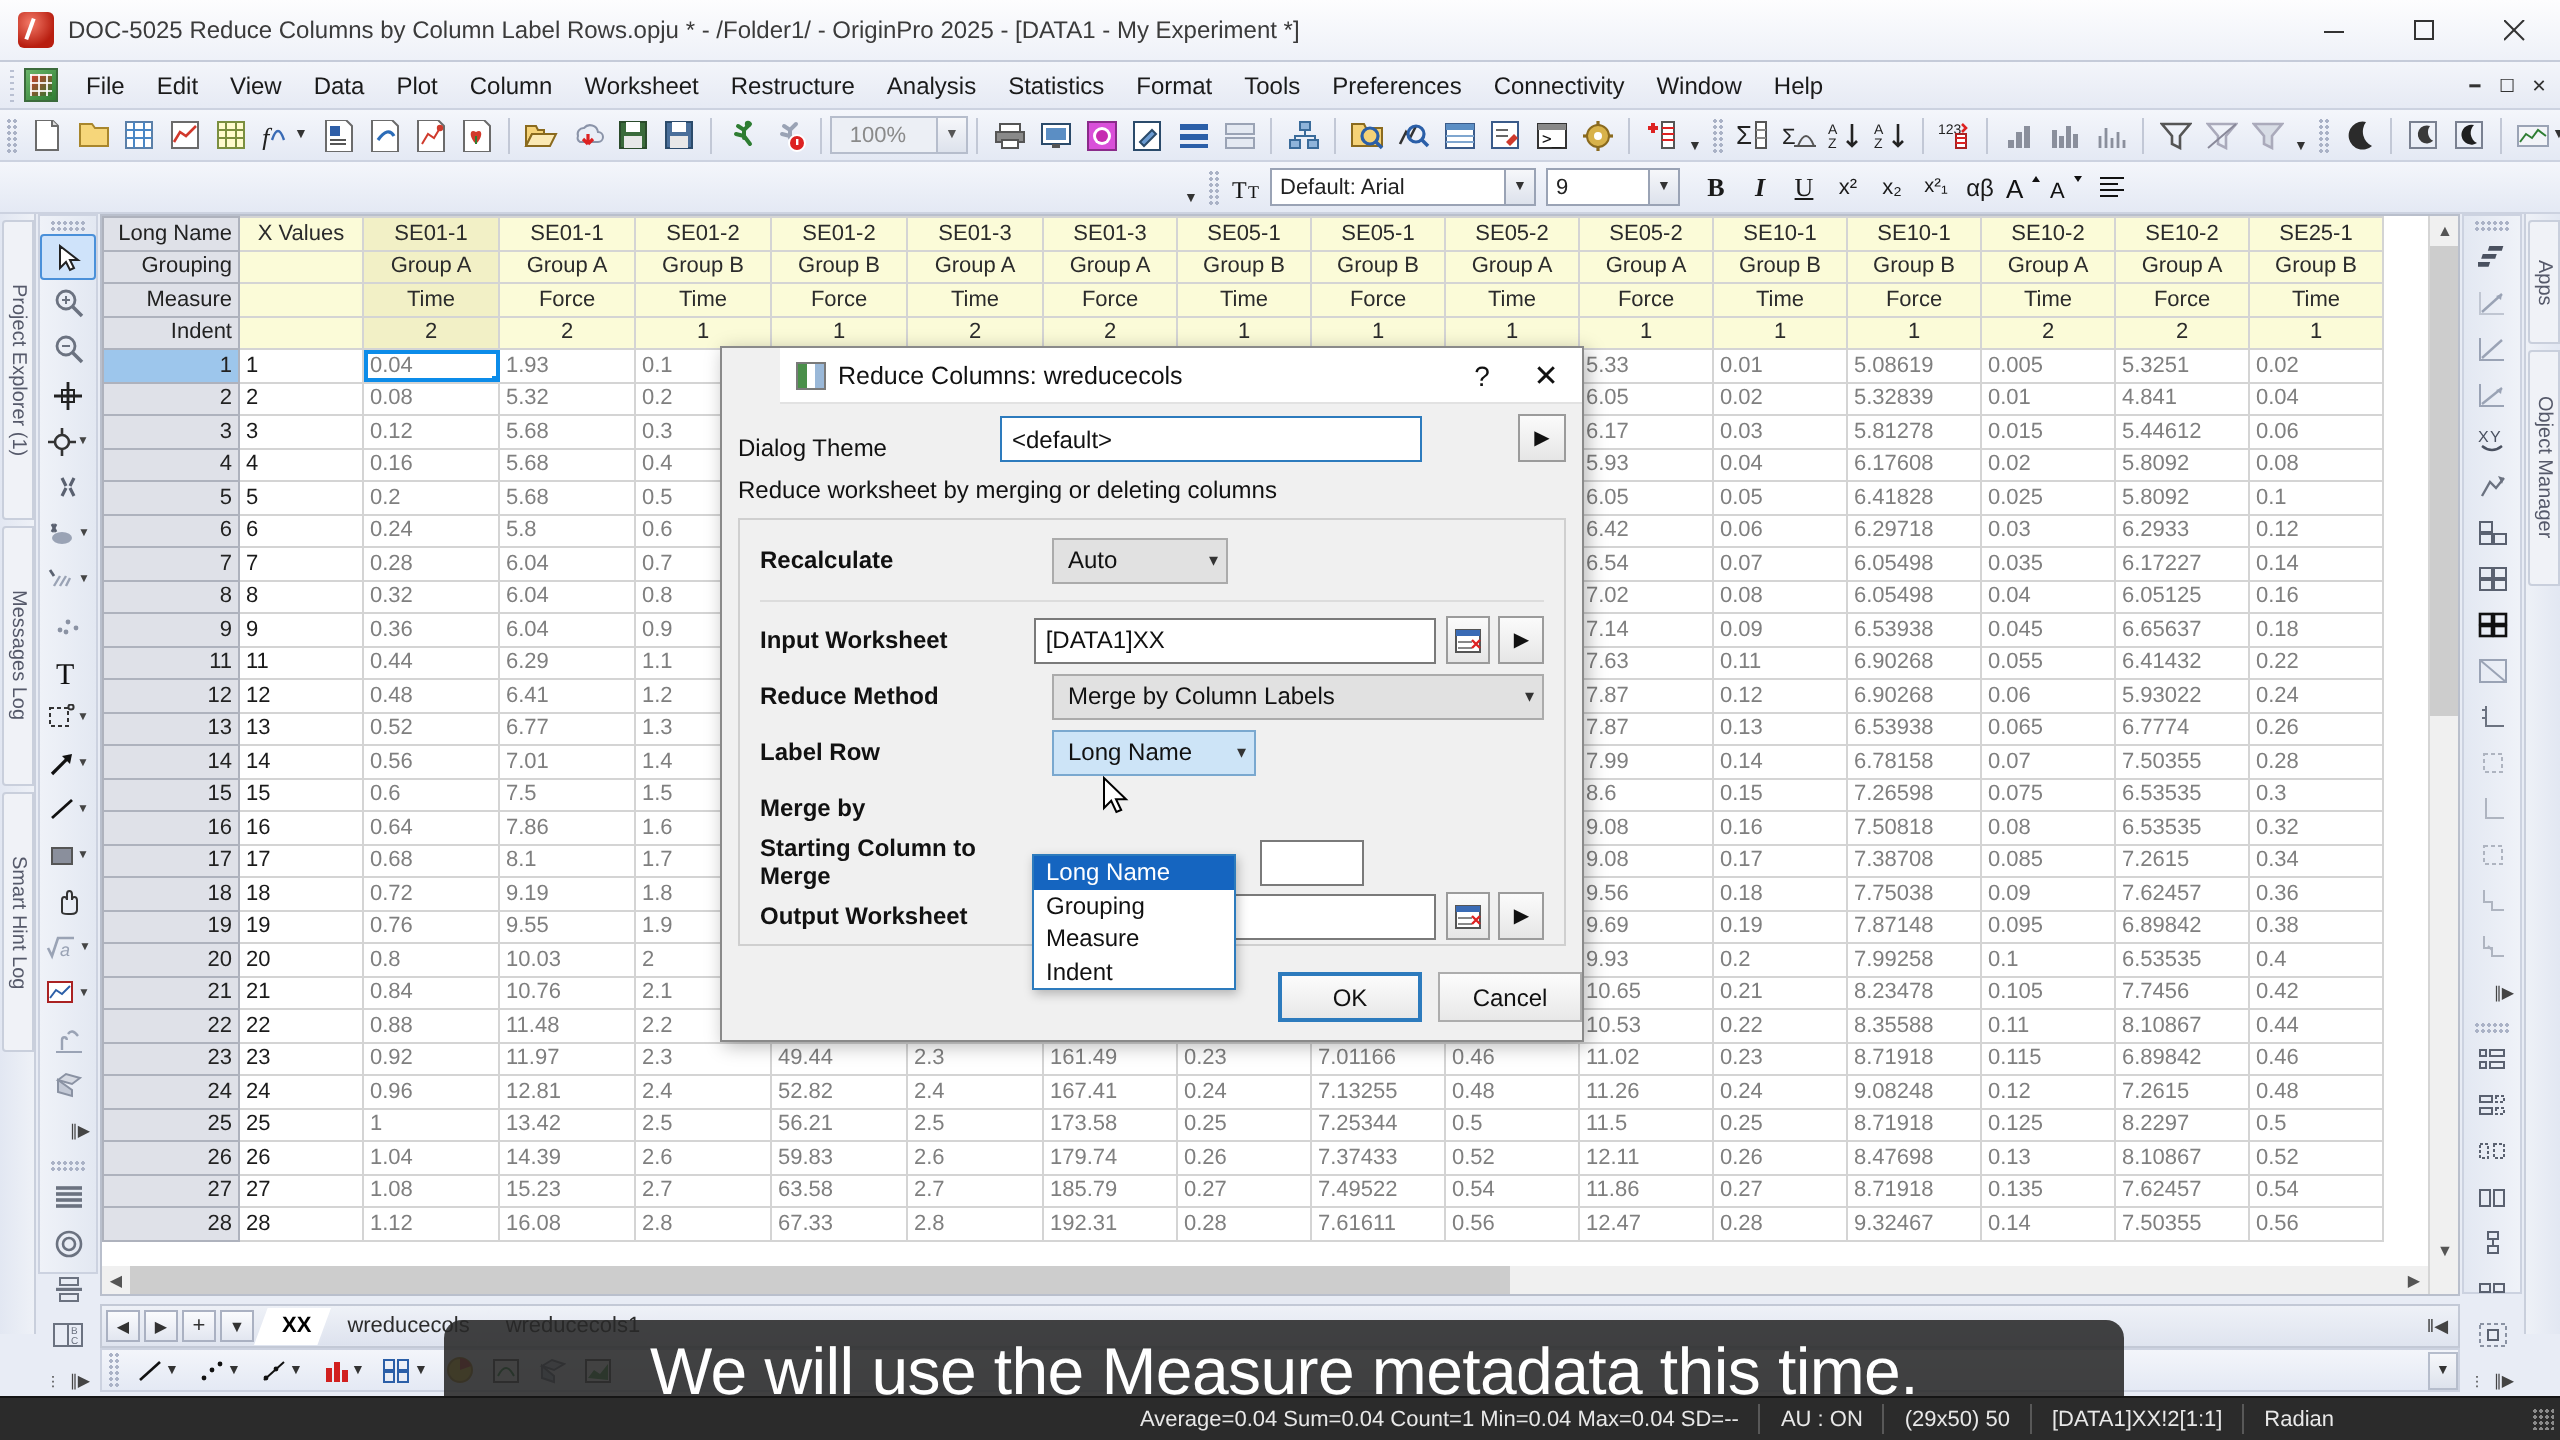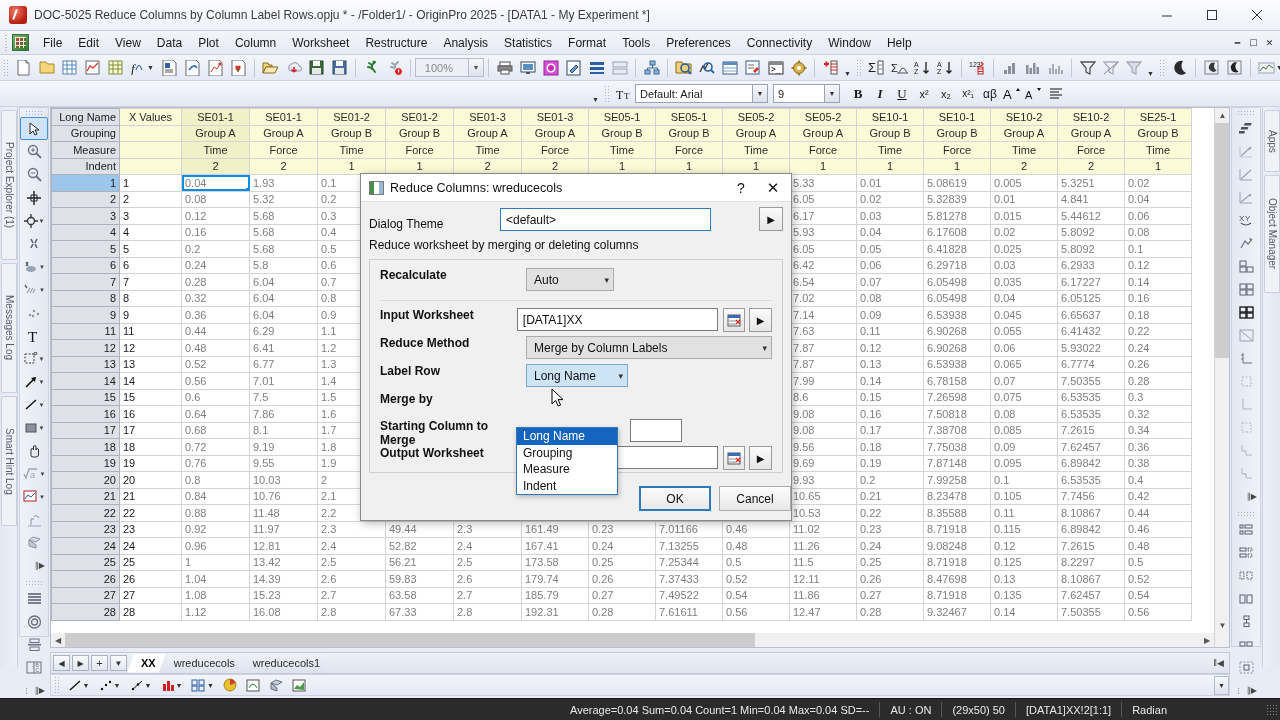--- a/index.html
+++ b/index.html
@@ -244,20 +244,21 @@
 
   
   .dialog {
     position:absolute; left:360px; top:173px; width:432px; height:348px;
     background:#f0f0f0; border:1px solid #8a8a8a;
     box-shadow: 2px 2px 9px rgba(0,0,0,.28);
   }
   .dlg-title {
     height:28px; background:#fff; display:flex; align-items:center;
     border-bottom:1px solid #e2e2e2;
+    margin-left:29px;
   }
   .dlg-ico {
     width:15px; height:14px; margin:0 6px 0 8px;
     background: linear-gradient(90deg,#4a8f4a 0 33%, #ffffff 33% 66%, #9ab8d8 66% 100%);
     border:1px solid #7a7a7a; flex:0 0 auto;
   }
   .dlg-title-text { font-size:12.5px; color:#111; }
   .dlg-help { margin-left:auto; width:28px; height:28px; display:flex;align-items:center;justify-content:center;
     font-size:14px; color:#111; }
   .dlg-close { width:36px; height:28px; display:flex;align-items:center;justify-content:center;
@@ -273,21 +274,21 @@
     width:24px; height:24px; margin-left:5px;
     background:linear-gradient(#fbfbfb,#e6e6e6); border:1px solid #9b9b9b;
     display:flex; align-items:center; justify-content:center; font-size:10px; color:#111;
   }
   .dlg-desc { padding: 3px 8px 7px 8px; font-size:12px; color:#111; }
 
   .dlg-group {
     margin: 0 8px; border:1px solid #cfcfcf; background:#f0f0f0;
     height: 214px; position:relative;
   }
-  .frow { display:flex; align-items:flex-start; height:24px; margin: 0 0 0 0; padding: 0 10px; position:absolute; left:0; right:0; }
+  .frow { display:flex; align-items:center; height:24px; margin: 0 0 0 0; padding: 0 10px; position:absolute; left:0; right:0; }
   .flabel { font-size:12px; color:#111; font-weight:bold; }
   .combo {
     background:#e1e1e1; border:1px solid #ababab; height:23px;
     display:flex; align-items:center; padding:0 4px 0 7px; font-size:12px; color:#111;
   }
   .combo .cv { flex:1; }
   .combo .ch { font-size:9px; color:#333; }
   .combo.highlight { background:#cde4f7; border-color:#7aa8cf; }
   .txtinput {
     background:#fff; border:1px solid #7a7a7a; height:23px;
@@ -1870,20 +1871,21 @@
       <svg width="14" height="13">
           <rect x="1" y="1" width="12" height="11" fill="#fff" stroke="#555"></rect>
           <path d="M2 10 l3-4 l3 2 l4-5 v8z" fill="#4a9a4a"></path>
         </svg>
       </div>
     <div style="margin-left:auto;display:flex;align-items:center">
       <div class="ddarrow" style="border:1px solid #b6bdcc;background:linear-gradient(#f6f7fa,#dde2ec)">▼</div>
     </div>
   </div>
 
+  <div class="caption">We will use the Measure metadata this time.</div>
 
   <div class="statusbar">
     <div class="st-seg" style="width:560px"></div>
     <div class="st-seg">Average=0.04 Sum=0.04 Count=1 Min=0.04 Max=0.04 SD=--</div>
     <div class="st-div"></div>
     <div class="st-seg">AU : ON</div>
     <div class="st-div"></div>
     <div class="st-seg">(29x50) 50</div>
     <div class="st-div"></div>
     <div class="st-seg">[DATA1]XX!2[1:1]</div>

